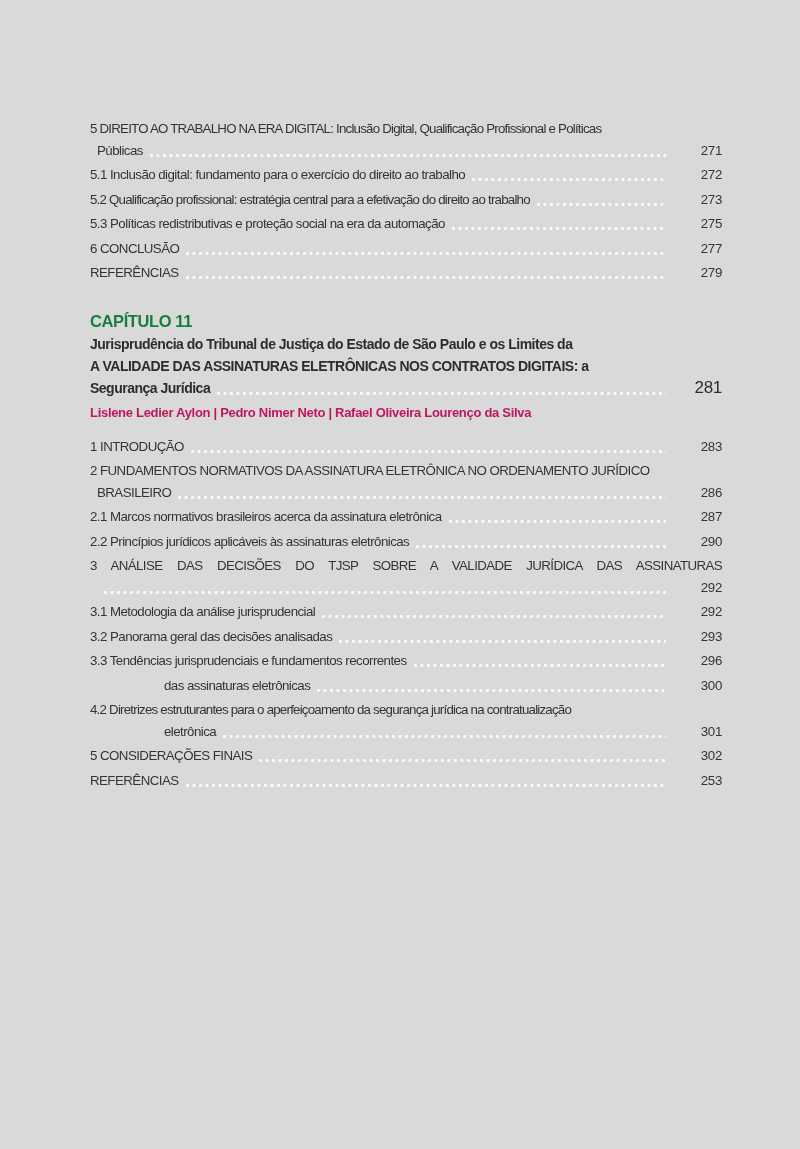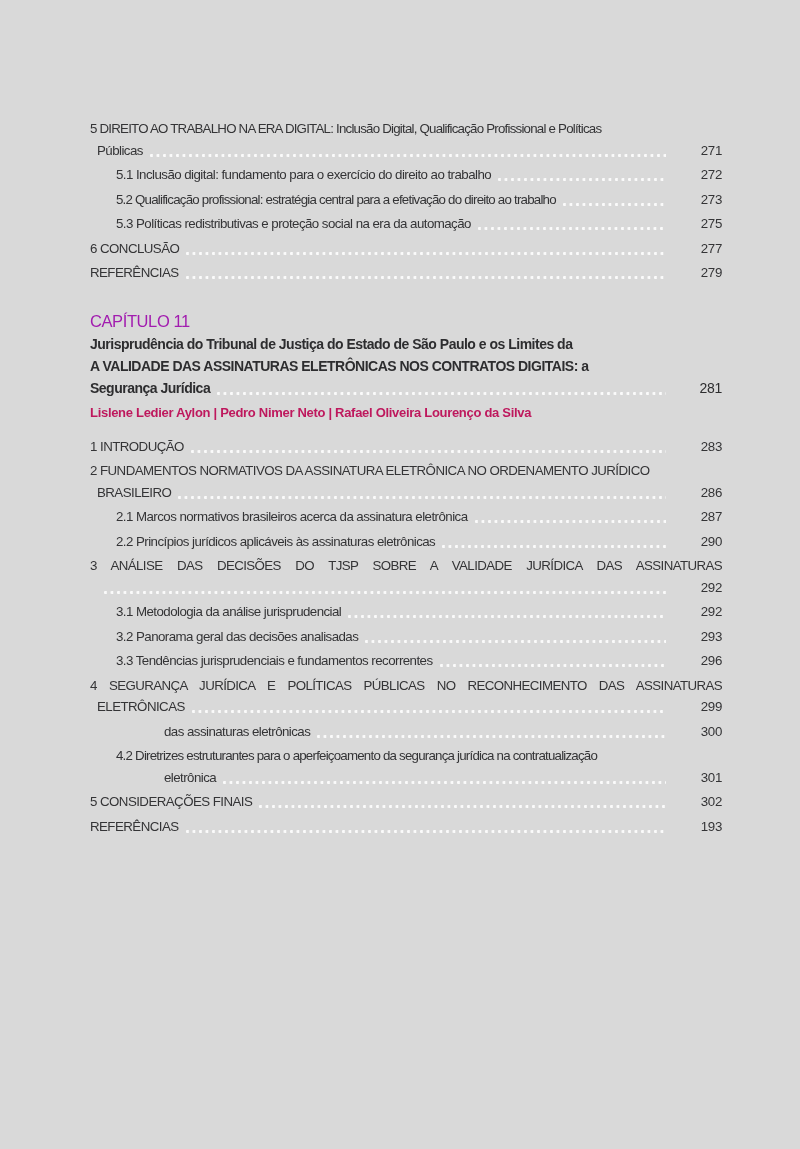--- a/index.html
+++ b/index.html
@@ -21,38 +21,38 @@
   .entry{margin-bottom:3px;}
   .ln{display:flex;align-items:baseline;line-height:21.5px;}
   .block{display:block;}
   .just{text-align:justify;text-align-last:justify;letter-spacing:-0.6px;}
   .tight .txt{letter-spacing:-0.78px;}
   .txt{white-space:nowrap;flex-shrink:0;}
   .block .txt{white-space:normal;}
   .just .txt{white-space:normal;}
   .l0{margin-left:0;}
   .l0c{margin-left:7px;}
-  .l1{margin-left:26px;justify-content:flex-end;}
+  .l1{justify-content:flex-end;}
   .l1c{margin-left:74px;}
   .leader{
     flex:1 1 auto;min-width:0;height:3px;
     align-self:flex-end;
     margin:0 12px 4.5px 7px;
     background-image:radial-gradient(circle at 1.5px 1.5px,#fbfbfb 1.35px,rgba(255,255,255,0) 1.7px);
     background-size:6.5px 3px;
     background-repeat:repeat-x;
   }
   .pg{flex:0 0 auto;width:44px;text-align:right;font-weight:400;letter-spacing:-0.3px;}
   .kicker{
-    font-size:16.5px;font-weight:400;color:#a21caf;
+    font-size:16.5px;font-weight:700;color:#15803d;
     letter-spacing:-0.4px;line-height:23px;margin-top:26px;
   }
   .title-block .ln{line-height:22.4px;font-weight:700;font-size:14px;color:#2d2d2f;}
   .title-block .txt{letter-spacing:-0.5px;}
-  .title-block .pg{font-weight:400;font-size:14px;}
+  .title-block .pg{font-weight:400;font-size:17px;}
   .authors{
     font-size:13px;font-weight:700;color:#be185d;
     letter-spacing:-0.3px;line-height:20px;
     margin:3px 0 13px 0;
   }
 </style>
 </head>
 <body>
 
 <div class="page">
@@ -175,30 +175,20 @@
       </div>
     </div>
     <div class="entry">
       <div class="ln l1">
         <span class="txt">3.3 Tendências jurisprudenciais e fundamentos recorrentes</span>
         <span class="leader"></span>
         <span class="pg">296</span>
       </div>
     </div>
     <div class="entry">
-      <div class="ln l0 block just">
-        <span class="txt">4 SEGURANÇA JURÍDICA E POLÍTICAS PÚBLICAS NO RECONHECIMENTO DAS ASSINATURAS</span>
-      </div>
-      <div class="ln l0c">
-        <span class="txt">ELETRÔNICAS</span>
-        <span class="leader"></span>
-        <span class="pg">299</span>
-      </div>
-    </div>
-    <div class="entry">
       <div class="ln l1c">
         <span class="txt">das assinaturas eletrônicas</span>
         <span class="leader"></span>
         <span class="pg">300</span>
       </div>
     </div>
     <div class="entry">
       <div class="ln l1 block tight">
         <span class="txt">4.2 Diretrizes estruturantes para o aperfeiçoamento da segurança jurídica na contratualização</span>
       </div>
@@ -212,18 +202,18 @@
       <div class="ln l0">
         <span class="txt">5 CONSIDERAÇÕES FINAIS</span>
         <span class="leader"></span>
         <span class="pg">302</span>
       </div>
     </div>
     <div class="entry">
       <div class="ln l0">
         <span class="txt">REFERÊNCIAS</span>
         <span class="leader"></span>
-        <span class="pg">193</span>
+        <span class="pg">253</span>
       </div>
     </div>
 
   </div>
 </div>
 
 </body></html>

